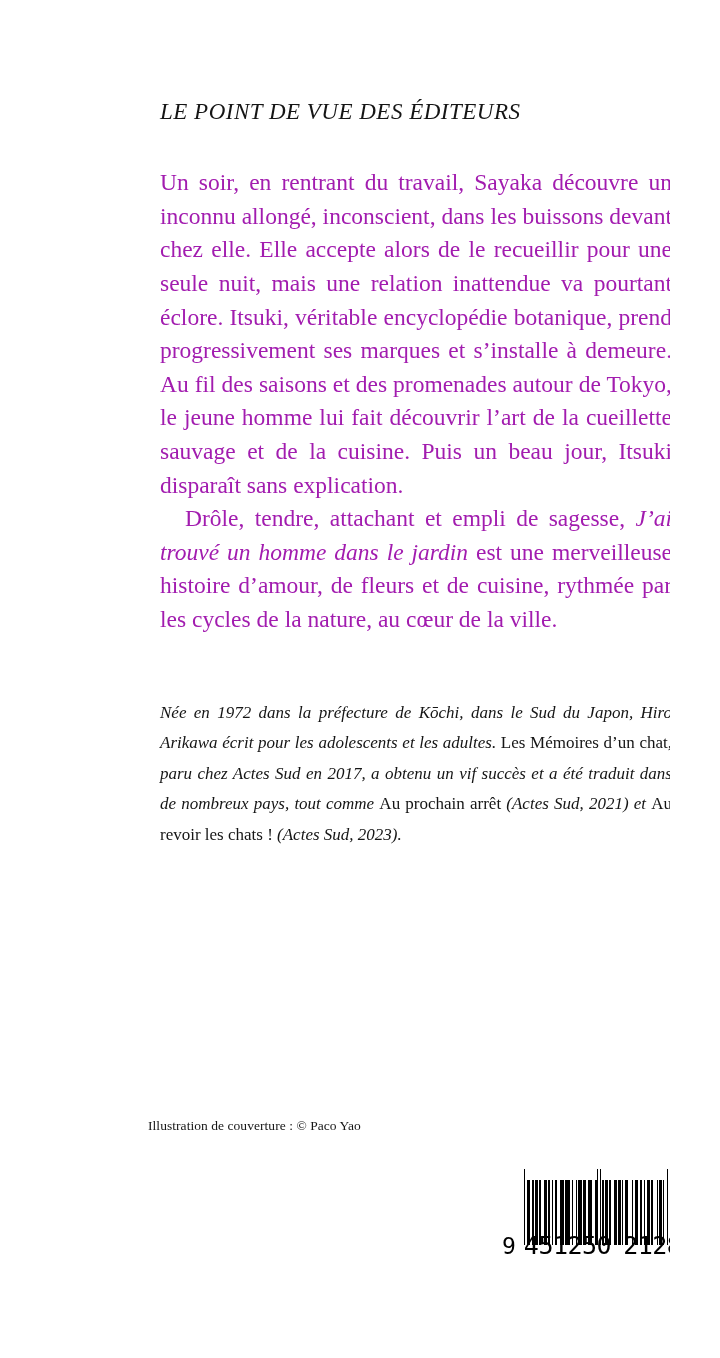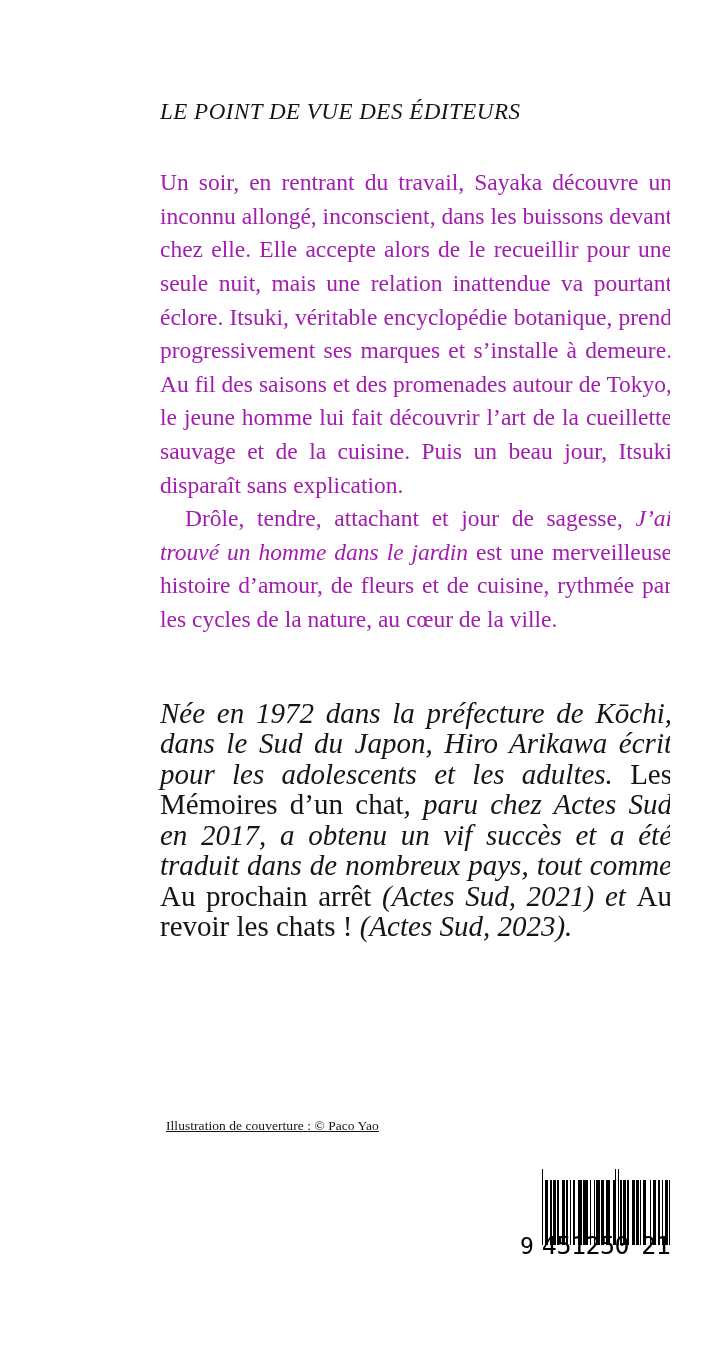--- a/index.html
+++ b/index.html
@@ -67,39 +67,38 @@
 
   
   .bio {
     margin: 0;
     padding-top: 61px;
   }
 
   .bio p {
     margin: 0;
     font-style: italic;
-    font-size: 29px;
+    font-size: 17px;
     line-height: 30.5px;
     text-align: justify;
     text-justify: inter-word;
     color: #151515;
   }
 
   
   .bio p .roman {
     font-style: normal;
   }
 
   
   .footer {
     position: absolute;
-    left: 116px;
+    left: 98px;
     top: 1118px;
     width: 512px;
-    text-decoration: underline;
   }
 
   .credit {
     margin: 0;
     font-size: 13.5px;
     line-height: 1.2;
     color: #151515;
     letter-spacing: 0.05px;
   }
 
@@ -218,21 +217,21 @@
 <body>
 
 <div class="page">
 
   <div class="content">
 
     <h1 class="editors-header">LE POINT DE VUE DES ÉDITEURS</h1>
 
     <div class="blurb">
         <p><span class="roman">Un soir, en rentrant du travail, Sayaka découvre un inconnu allongé, inconscient, dans les buissons devant chez elle. Elle accepte alors de le recueillir pour une seule nuit, mais une relation inattendue va pourtant éclore. Itsuki, véritable encyclopédie botanique, prend progressivement ses marques et s’installe à demeure. Au fil des saisons et des promenades autour de Tokyo, le jeune homme lui fait découvrir l’art de la cueillette sauvage et de la cuisine. Puis un beau jour, Itsuki disparaît sans explication.</span></p>
-        <p><span class="roman">Drôle, tendre, attachant et jour de sagesse, </span><span class="title-italic">J’ai trouvé un homme dans le jardin</span><span class="roman"> est une merveilleuse histoire d’amour, de fleurs et de cuisine, rythmée par les cycles de la nature, au cœur de la ville.</span></p>
+        <p><span class="roman">Drôle, tendre, attachant et empli de sagesse, </span><span class="title-italic">J’ai trouvé un homme dans le jardin</span><span class="roman"> est une merveilleuse histoire d’amour, de fleurs et de cuisine, rythmée par les cycles de la nature, au cœur de la ville.</span></p>
       </div>
 
     <div class="bio">
       <p><span>Née en 1972 dans la préfecture de Kōchi, dans le Sud du Japon, Hiro Arikawa écrit pour les adolescents et les adultes. </span><span class="roman">Les Mémoires d’un chat</span><span>, paru chez Actes Sud en 2017, a obtenu un vif succès et a été traduit dans de nombreux pays, tout comme </span><span class="roman">Au prochain arrêt </span><span>(Actes Sud, 2021) et </span><span class="roman">Au revoir les chats ! </span><span>(Actes Sud, 2023).</span></p>
     </div>
 
   </div>
 
   <div class="footer">
 

